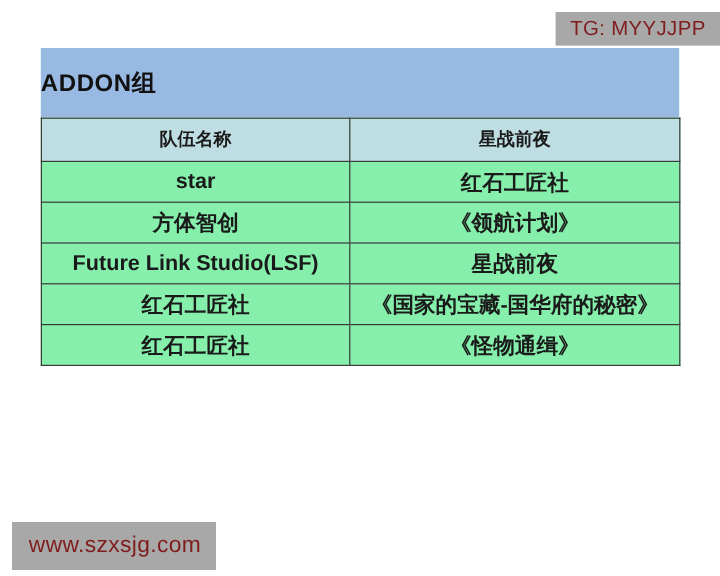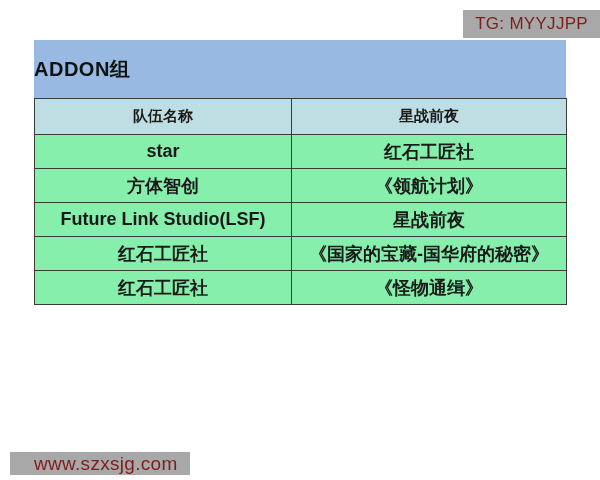--- a/index.html
+++ b/index.html
@@ -31,22 +31,22 @@
   .watermark-top {
     top: 10px;
     right: 0px;
     height: 28px;
     padding: 0 12px 0 12px;
     font-size: 17px;
   }
   .watermark-bottom {
     left: 10px;
     bottom: 5px;
-    height: 23px;
-    padding: 0 12px 0 24px;
+    height: 40px;
+    padding: 0 12px 0 14px;
     font-size: 19px;
   }
 
   
   .table-wrap {
     position: absolute;
     left: 34px;
     top: 40px;
     width: 532px;
   }

